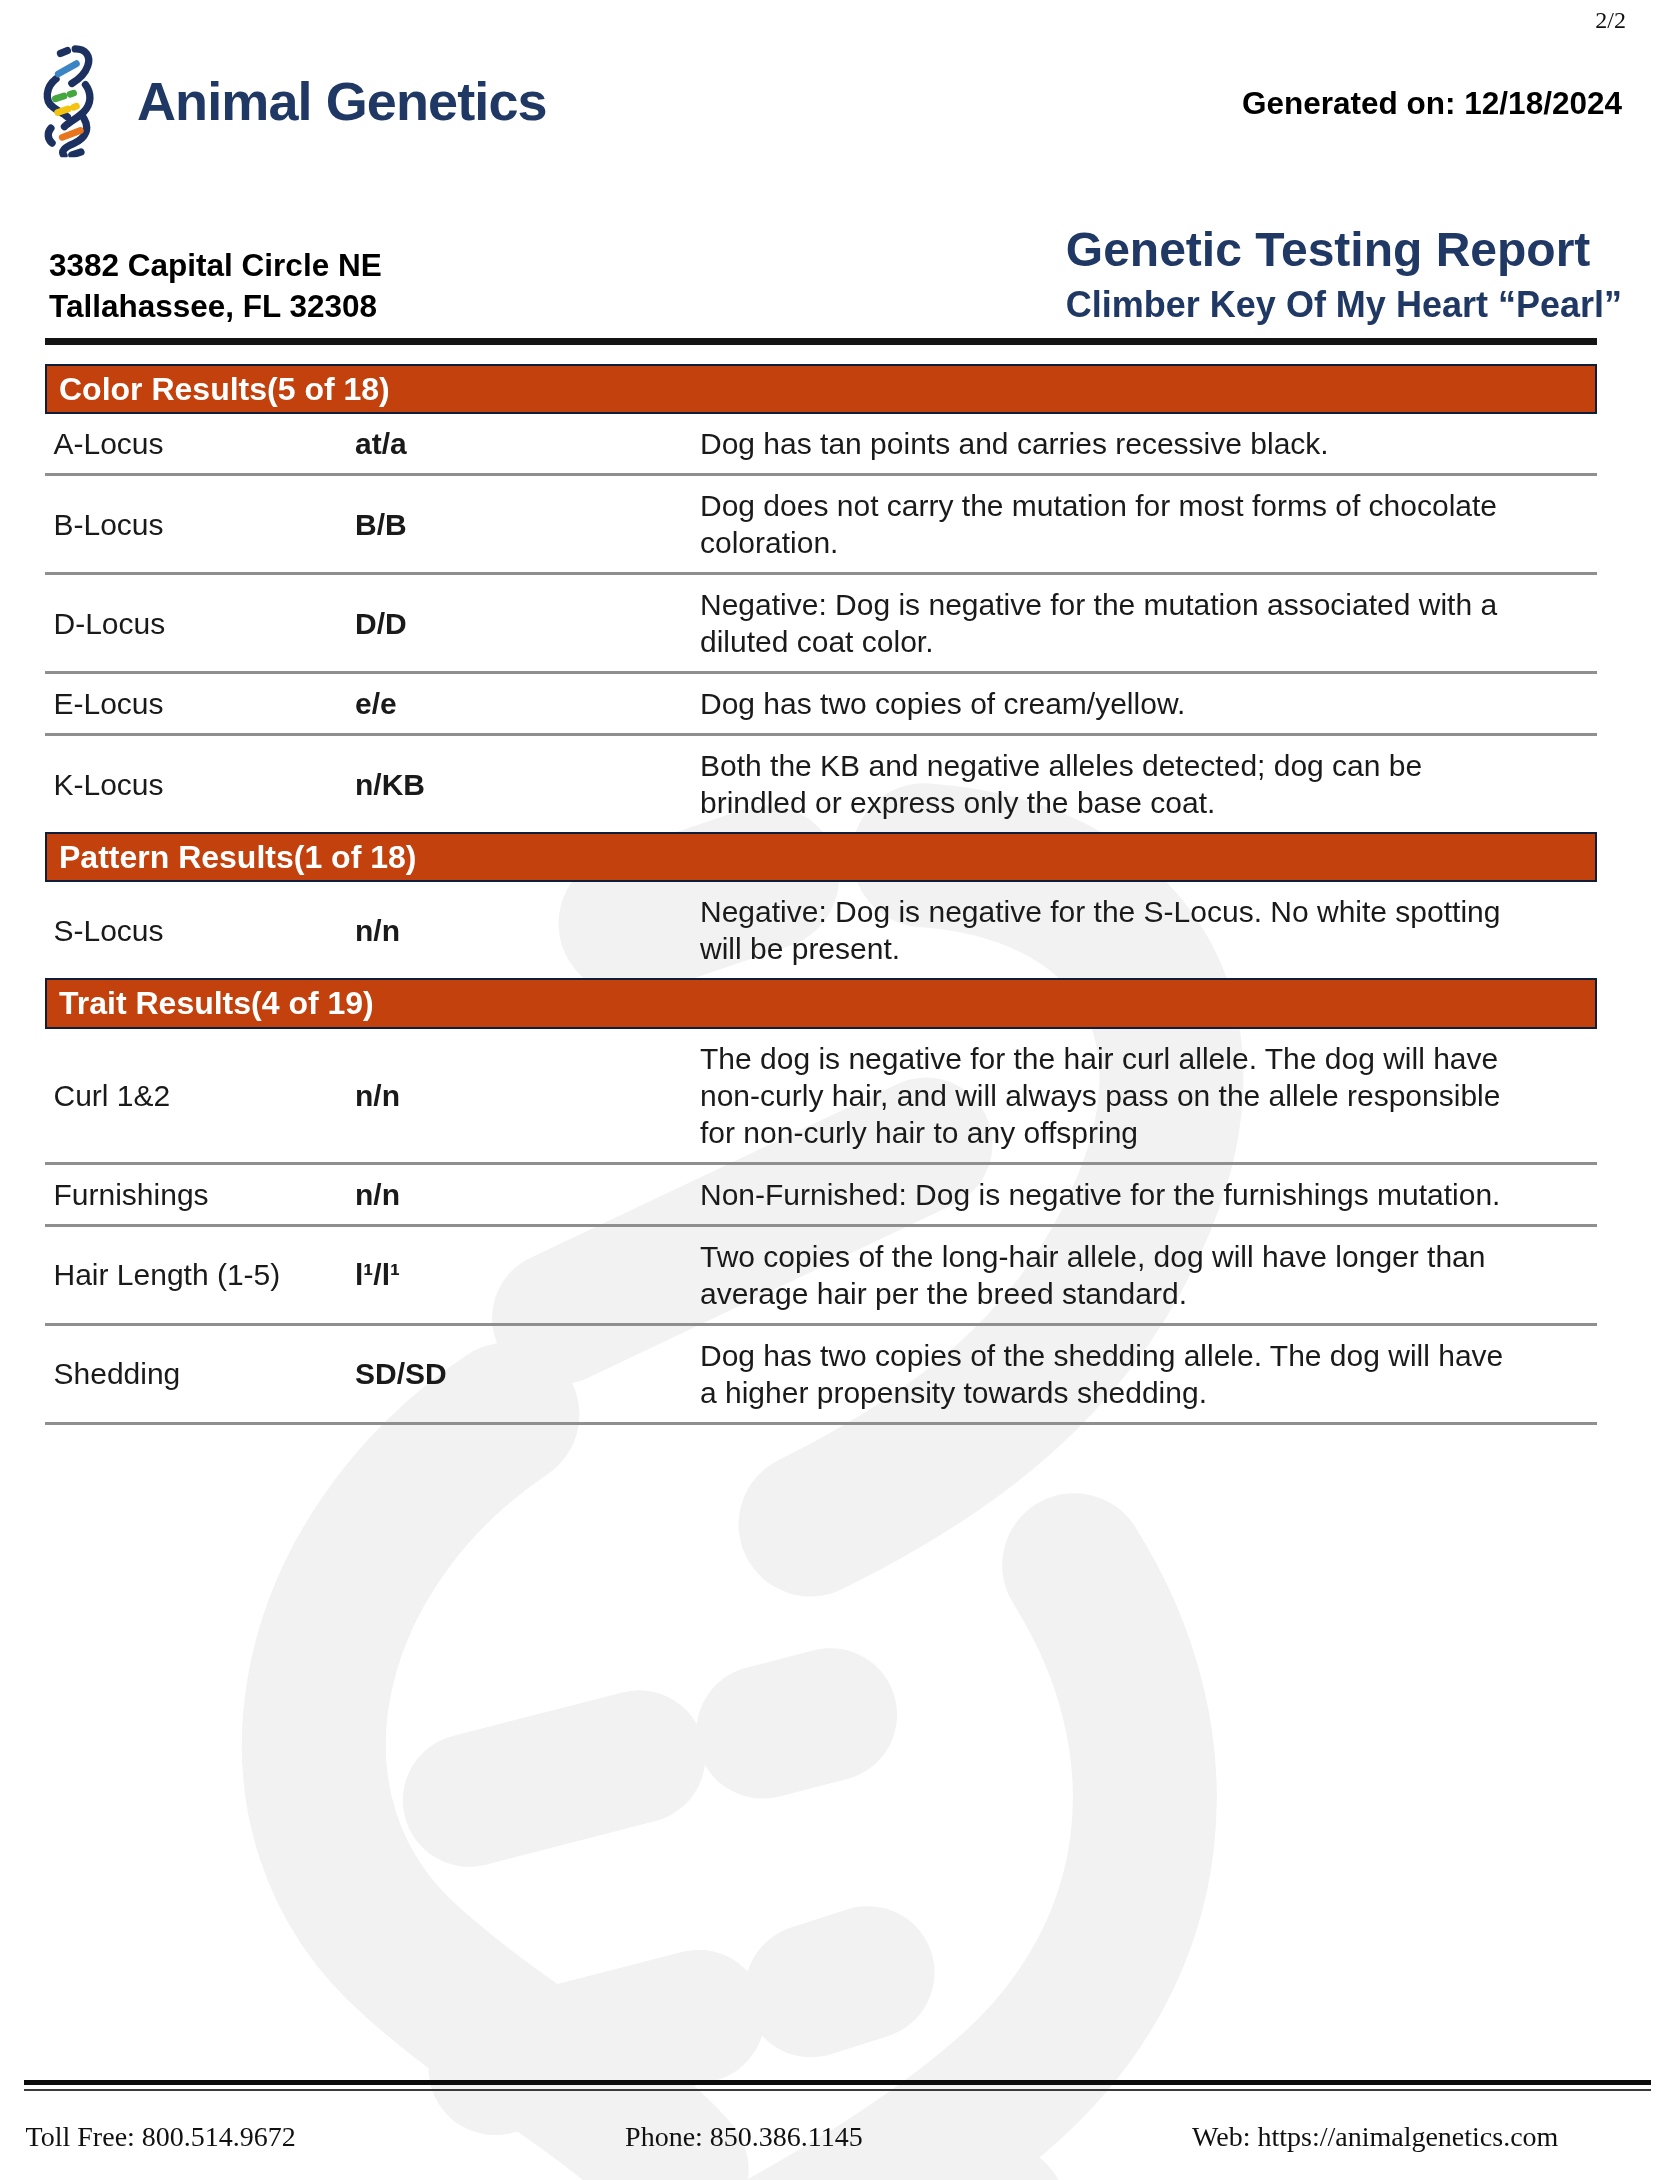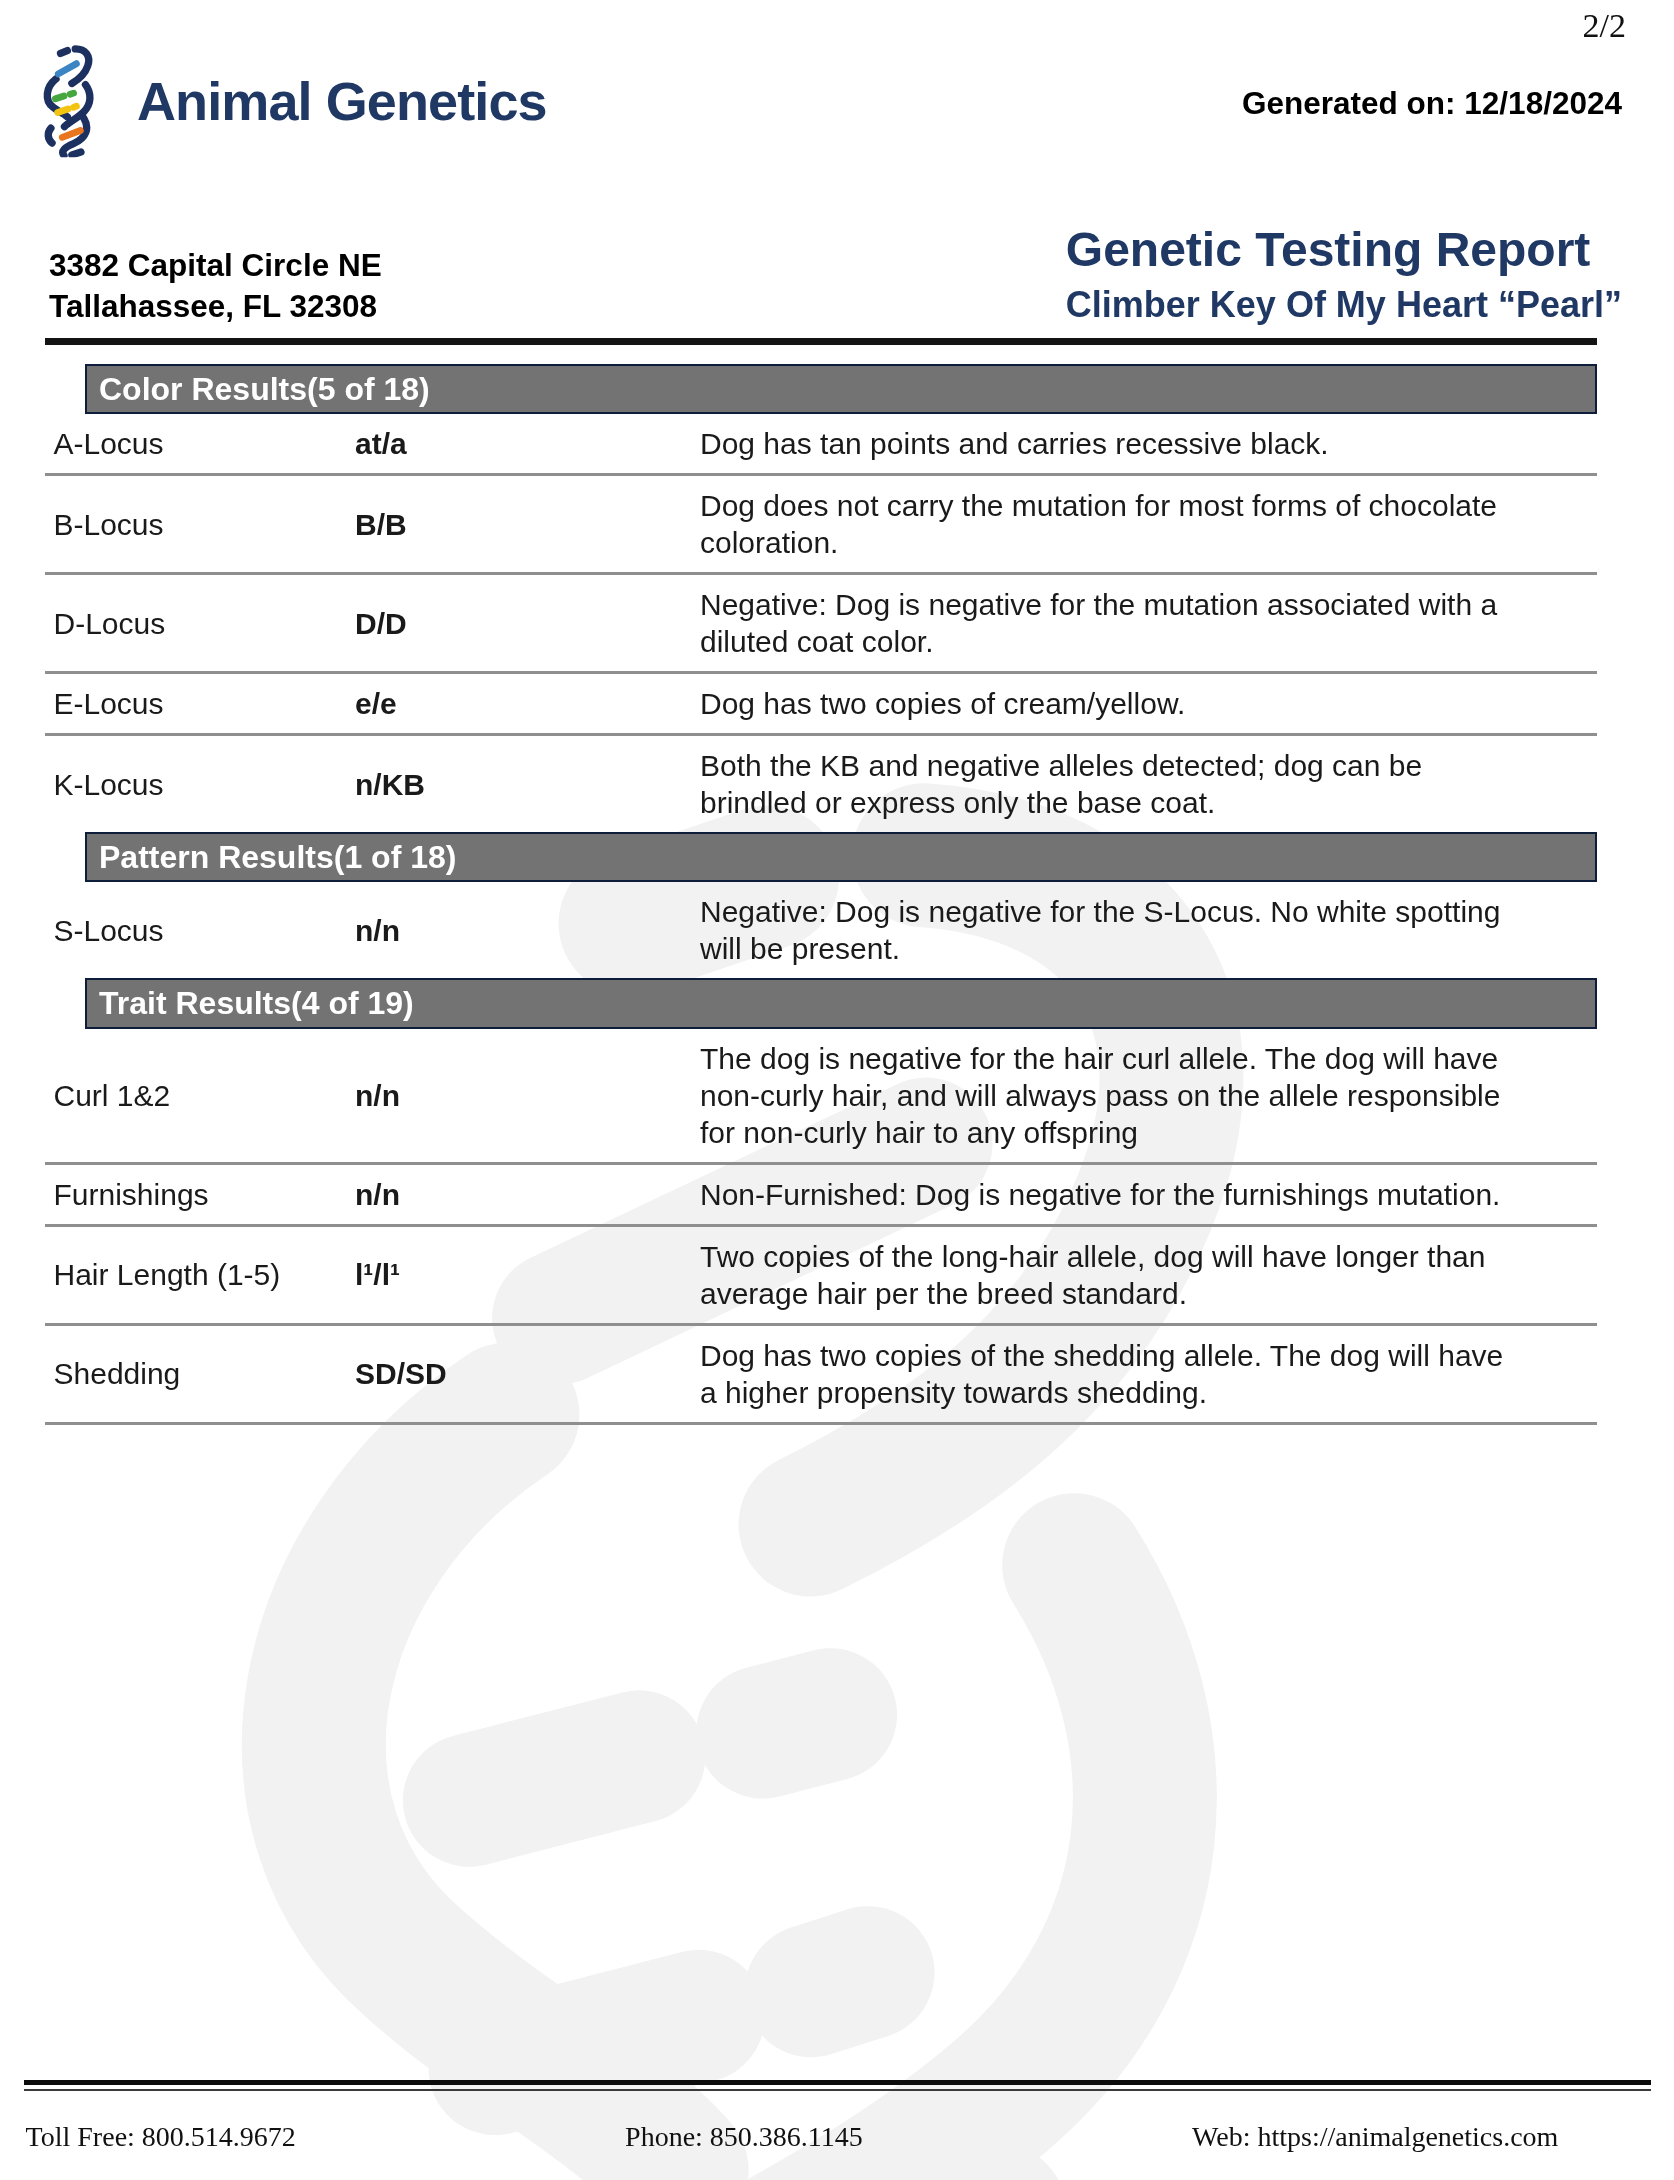--- a/index.html
+++ b/index.html
@@ -10,44 +10,43 @@
     color:#1a1a1a;
     position:relative;
     overflow:hidden;
   }
   .content{position:absolute;inset:0;z-index:1;}
 
   
   .page-num{
     position:absolute;top:6.8px;right:49px;
     font-family:"Liberation Serif",serif;
-    font-size:34px;color:#111;
+    font-size:24px;color:#111;
   }
   .logo{position:absolute;left:39px;top:41px;display:flex;align-items:center;gap:30px;}
   .logo-icon{width:68px;height:119px;color:#1d3160;
     --blue:#3c85c4;--green:#46a63f;--yellow:#f2c40f;--orange:#e8761e;}
   .brand-name{font-size:54px;font-weight:bold;color:#203864;letter-spacing:-0.9px;}
   .generated{position:absolute;top:85px;right:53px;font-size:31.5px;font-weight:bold;color:#000;}
   .address{position:absolute;left:49px;top:245px;font-size:31.5px;font-weight:bold;line-height:1.3;color:#000;}
   .titles{position:absolute;right:53px;top:223px;color:#203864;}
   .report-title{font-size:48px;font-weight:bold;line-height:1.12;}
   .report-subject{font-size:36px;font-weight:bold;margin-top:6.8px;}
   .top-rule{position:absolute;left:45px;top:338px;width:1552px;height:6.8px;background:#141414;}
 
   
   .results{position:absolute;left:45px;top:364px;width:1552px;}
   .section-bar{
-    background:#737373;
+    background:#c2410c;
     border:2.6px solid #0d1d3a;
     color:#ffffff;
     font-size:32px;font-weight:bold;
     line-height:36px;
     padding:5.1px 8.5px 5.1px 12px;
     box-sizing:border-box;
-    margin-left:40px;
   }
   .row{
     display:flex;align-items:center;
     border-bottom:3.4px solid #8f8f8f;
     padding:11px 0;
     font-size:30px;line-height:37px;
   }
   .row.no-sep{border-bottom:none;}
   .c1{flex:none;width:310px;padding-left:8.5px;box-sizing:border-box;}
   .c2{flex:none;width:309px;font-weight:bold;}

